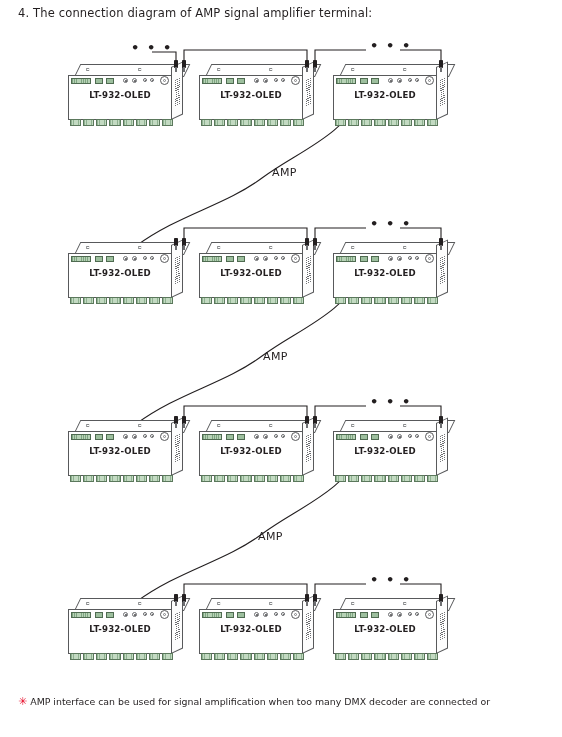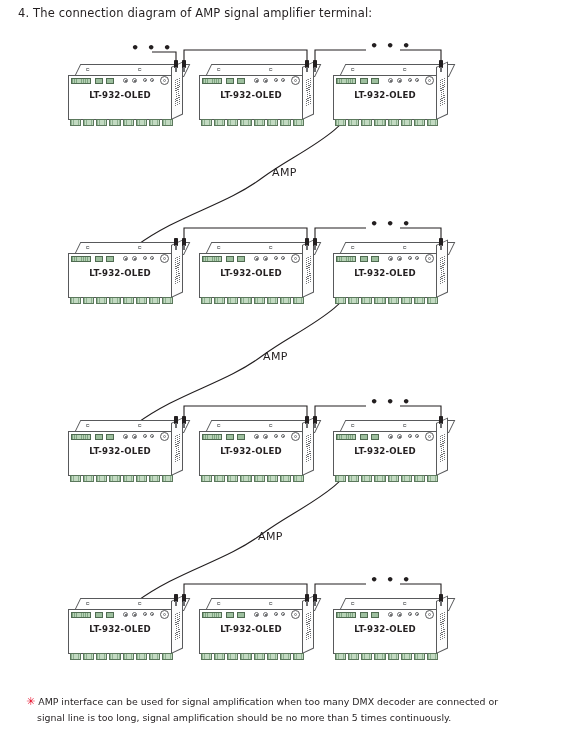--- a/index.html
+++ b/index.html
@@ -272,21 +272,20 @@
 
   
   #footnote {
     position: absolute;
     left: 18px;
     top: 694px;
     width: 530px;
     font-size: 9.4px;
     line-height: 16px;
     color: #231f20;
-    margin-left: 8px;
   }
   #footnote .star {
     color: #e8112d;
     font-size: 11px;
     font-weight: bold;
     margin-right: 3px;
   }
   #footnote .line2 {
     display: block;
     padding-left: 11px;
@@ -823,14 +822,13 @@
     <span class="out-term"></span>
   </div>
 </div>
 <div class="plug" style="left:438.5px; top:594px;">
   <span class="plug-barrel"></span>
     <span class="plug-neck"></span>
 </div>
 
 <div id="footnote">
   <span class="star">✳</span><span>AMP interface can be used for signal amplification when too many DMX decoder are connected or</span>
-  <span class="line2">signal line is too long, signal amplification should be no more than 5 times continuously.</span>
 </div>
 
 </body></html>

